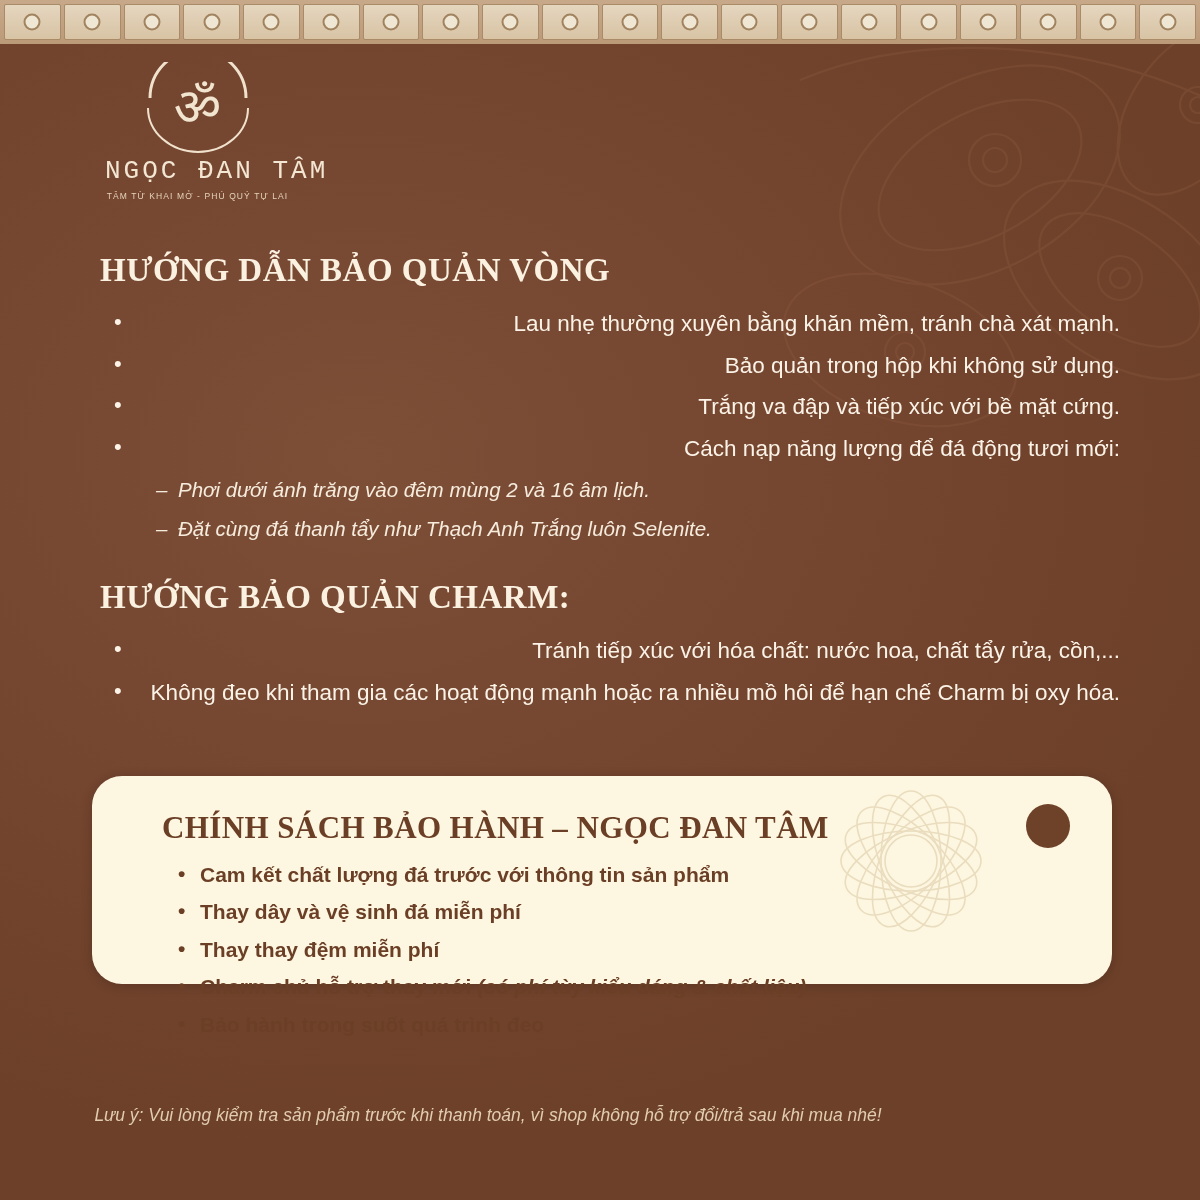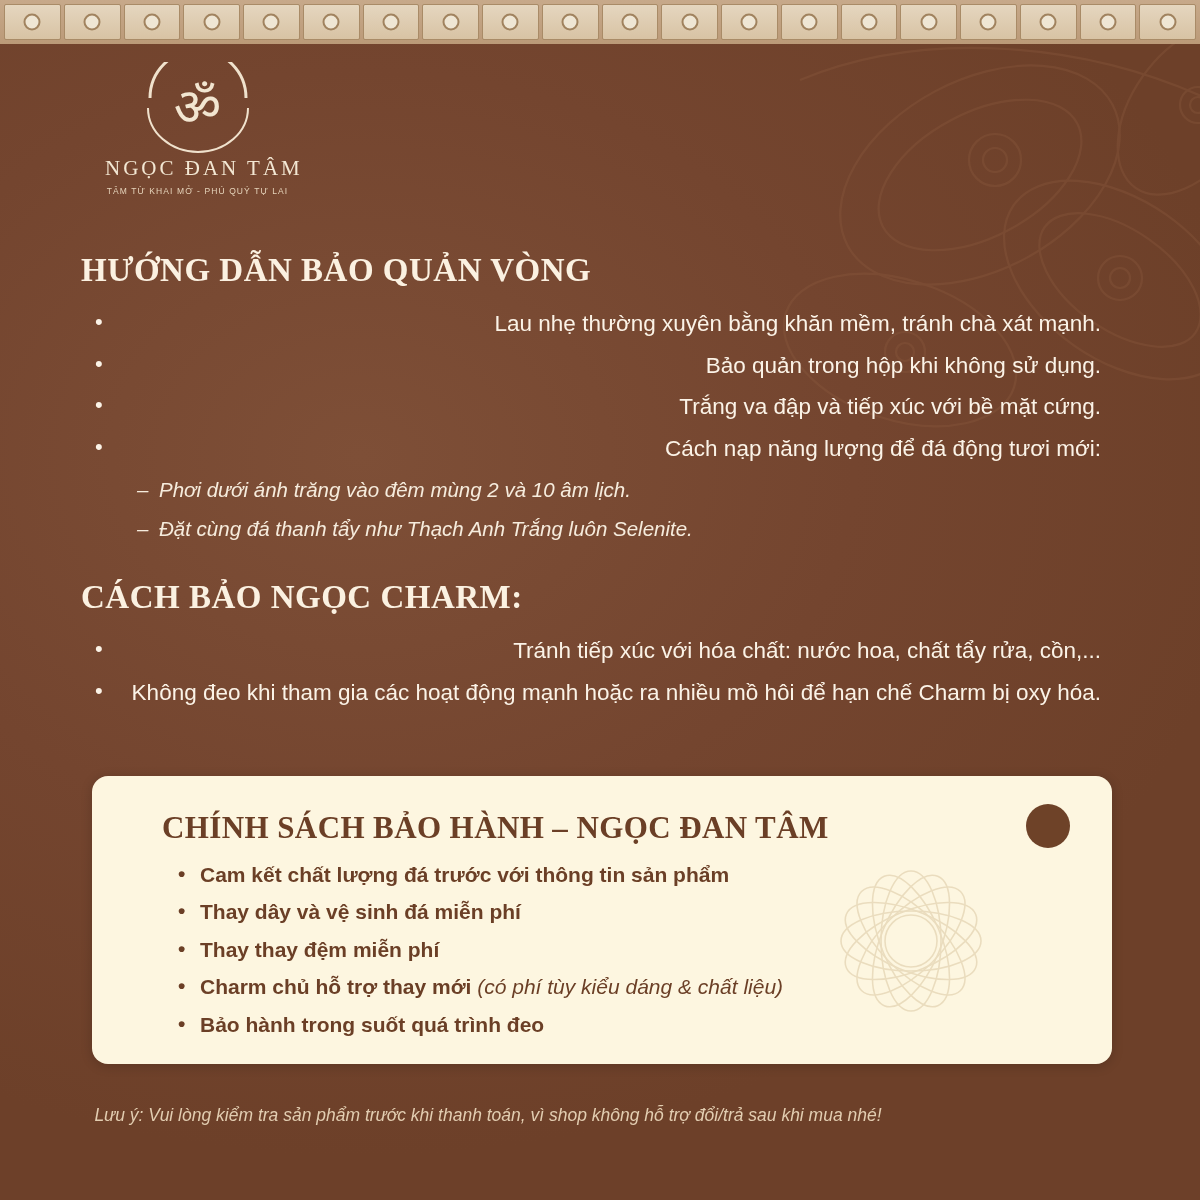--- a/index.html
+++ b/index.html
@@ -79,39 +79,39 @@
     margin: 0 auto 2px;
     position: relative;
   }
   .logo-om {
     font-size: 52px;
     line-height: 74px;
     color: #f2e5d0;
     font-family: "DejaVu Sans", sans-serif;
   }
   .logo-name {
-    font-family: Liberation Serif, serif;
-    font-size: 21px;
+    font-family: Liberation Mono, monospace;
+    font-size: 26px;
     letter-spacing: 3px;
     color: #f3e7d3;
     white-space: nowrap;
   }
   .logo-tag {
     font-size: 8.5px;
     letter-spacing: 1.1px;
     color: #e6d4bb;
     margin-top: 5px;
     white-space: nowrap;
   }
 
   
   .content {
     position: absolute;
     top: 252px;
-    left: 81px;
+    left: 100px;
     width: 1020px;
   }
 
   h2.section-title {
     font-family: "Liberation Serif", serif;
     font-size: 33px;
     font-weight: 700;
     color: #fbf1e1;
     letter-spacing: 0.5px;
     margin-bottom: 14px;
@@ -148,23 +148,23 @@
   }
 
   .gap-1 { height: 30px; }
 
   
   .card {
     position: absolute;
     left: 92px;
     top: 776px;
     width: 1020px;
-    height: 288px;
+    height: 208px;
     background: #fdf6e0;
-    border-radius: 16px;
+    border-radius: 30px;
     box-shadow: 0 2px 12px rgba(0,0,0,0.18);
     padding: 34px 46px 20px 46px;
   }
   .card-dot {
     position: absolute;
     right: 42px;
     top: 28px;
     width: 44px;
     height: 44px;
     border-radius: 50%;
@@ -197,21 +197,21 @@
     padding-left: 26px;
   }
   ul.card-bullets > li::before {
     content: "•";
     position: absolute;
     left: 4px;
     top: -1px;
   }
   ul.card-bullets > li .note {
     font-style: italic;
-    font-weight: 400;
+    font-weight: 700;
   }
 
   
   .footer {
     position: absolute;
     left: 0;
     top: 1105px;
     width: 976px;
     text-align: center;
     font-size: 17.5px;
@@ -283,27 +283,27 @@
   <div class="content">
 
     <h2 class="section-title">HƯỚNG DẪN BẢO QUẢN VÒNG</h2>
     <ul class="bullets">
       <li>Lau nhẹ thường xuyên bằng khăn mềm, tránh chà xát mạnh.</li>
       <li>Bảo quản trong hộp khi không sử dụng.</li>
       <li>Trắng va đập và tiếp xúc với bề mặt cứng.</li>
       <li>Cách nạp năng lượng để đá động tươi mới:</li>
     </ul>
     <div style="padding-left:50px;">
-      <div class="subitem">Phơi dưới ánh trăng vào đêm mùng 2 và 10 âm lịch.</div>
+      <div class="subitem">Phơi dưới ánh trăng vào đêm mùng 2 và 16 âm lịch.</div>
       <div class="subitem">Đặt cùng đá thanh tẩy như Thạch Anh Trắng luôn Selenite.</div>
     </div>
 
     <div class="gap-1"></div>
 
-    <h2 class="section-title">CÁCH BẢO NGỌC CHARM:</h2>
+    <h2 class="section-title">HƯỚNG BẢO QUẢN CHARM:</h2>
     <ul class="bullets">
       <li>Tránh tiếp xúc với hóa chất: nước hoa, chất tẩy rửa, cồn,...</li>
       <li>Không đeo khi tham gia các hoạt động mạnh hoặc ra nhiều mồ hôi để hạn chế Charm bị oxy hóa.</li>
     </ul>
   </div>
 
   <div class="card">
     <div class="card-dot"></div>
     <svg class="card-flower" viewBox="0 0 210 210">
       <g fill="none" stroke="#d8c49d" stroke-width="1.6">

